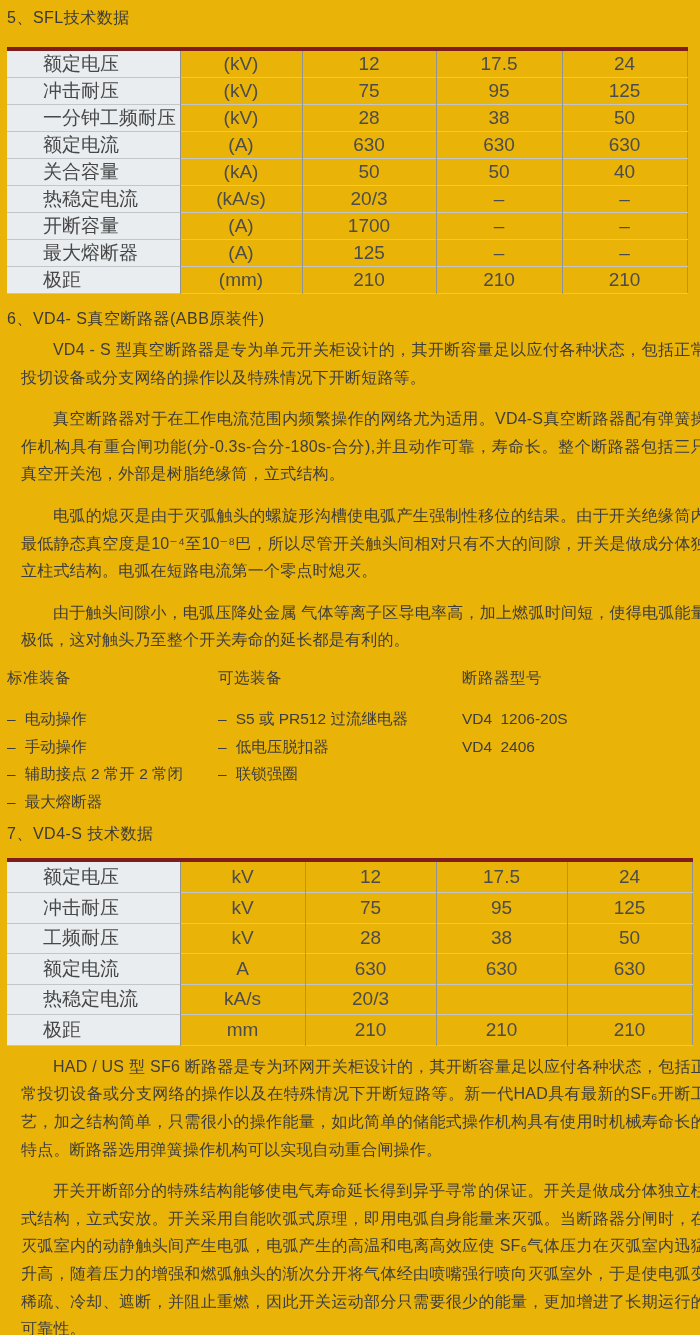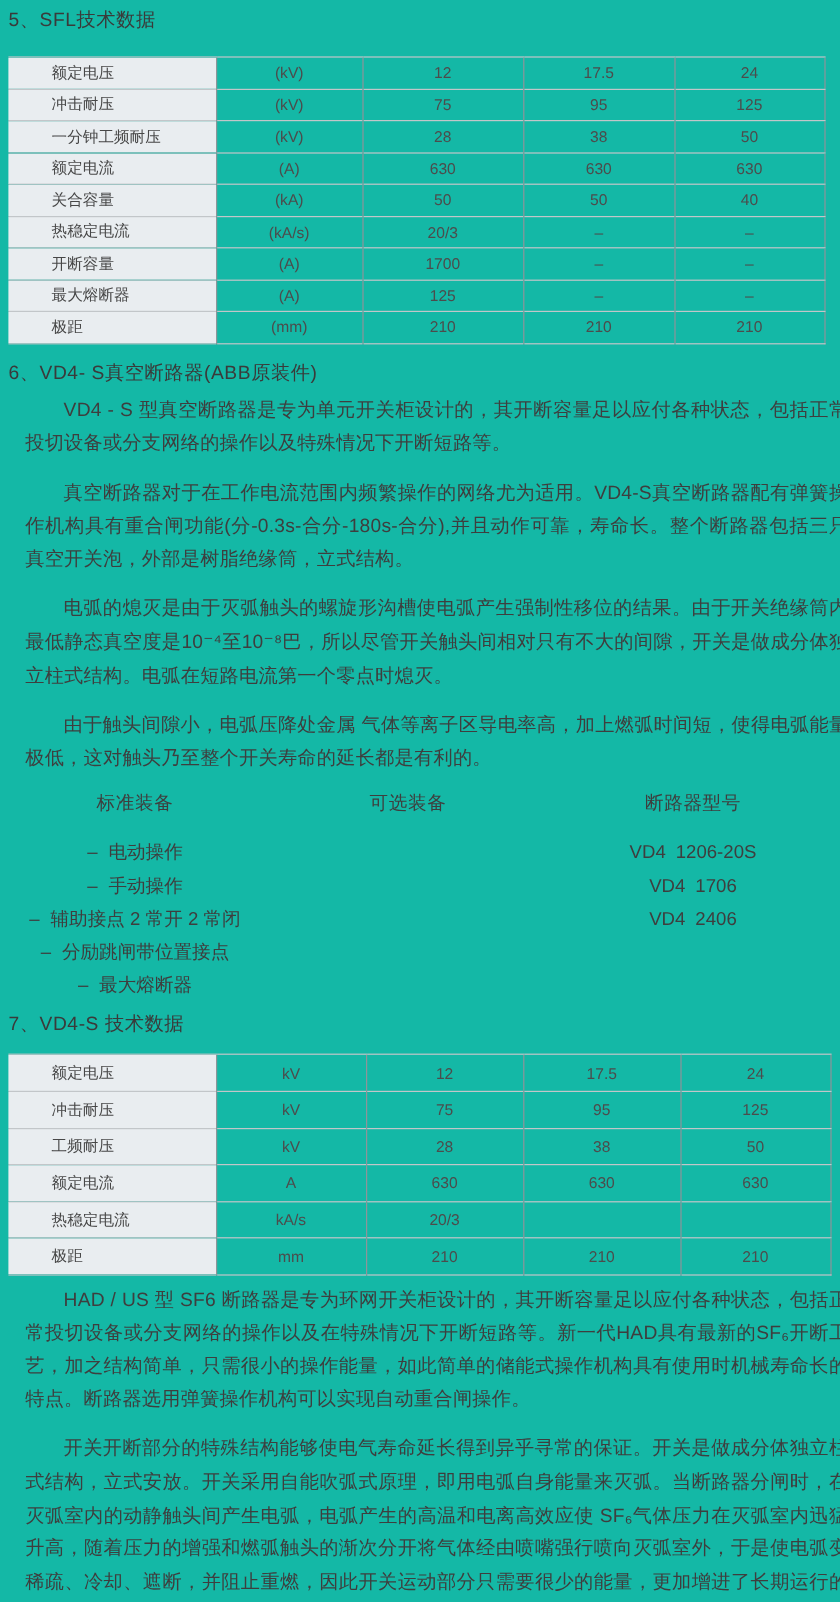--- a/index.html
+++ b/index.html
@@ -2,39 +2,39 @@
 <html><head>
 <meta charset="utf-8">
 <style>
   html,body{margin:0;padding:0;background:#ffffff;}
   .page{
     position:relative;
     width:700px;height:1335px;
     box-sizing:border-box;
     padding:8px 7px 0 7px;
     overflow:hidden;
-    background:#14b8a6;
+    background:#eab308;
     font-family:"Liberation Sans","DejaVu Sans",sans-serif;
     color:#3e3e3e;
   }
   .sec-title{
     font-size:16px;
     line-height:20px;
     color:#3a3a3a;
     letter-spacing:0.5px;
     white-space:nowrap;
   }
   
   table.spec{
     border-collapse:collapse;
     table-layout:fixed;
     width:680px;
-    font-size:13px;
+    font-size:19px;
     color:#4c4c4c;
-    border-top:1px solid #7f1d1d;
+    border-top:4px solid #7f1d1d;
     border-bottom:1px solid #c2c6c9;
     border-right:1px solid #8f9499;
   }
   table.spec td{
     border-top:1px solid #c2c6c9;
     padding:0;
     text-align:center;
     overflow:hidden;
     white-space:nowrap;
   }
@@ -80,21 +80,21 @@
   .equip li{
     line-height:27.6px;
     white-space:nowrap;
   }
   .equip li .dash{margin-right:9px;}
   .equip .col3 li{word-spacing:4px;}
   
   #t1{margin-top:19px;}
   #title6{margin-top:15px;}
   #p6-1{margin-top:7px;}
-  #equip{margin-top:12px;text-align:center;}
+  #equip{margin-top:12px;}
   #title7{margin-top:9px;}
   #t2{margin-top:14px;}
   #title8{margin-top:39px;}
   #p8-1{margin-top:7px;}
 </style>
 </head>
 <body>
 
 <div class="page">
 
@@ -181,32 +181,35 @@
   <p class="para">电弧的熄灭是由于灭弧触头的螺旋形沟槽使电弧产生强制性移位的结果。由于开关绝缘筒内最低静态真空度是10⁻⁴至10⁻⁸巴，所以尽管开关触头间相对只有不大的间隙，开关是做成分体独立柱式结构。电弧在短路电流第一个零点时熄灭。</p>
   <p class="para">由于触头间隙小，电弧压降处金属 气体等离子区导电率高，加上燃弧时间短，使得电弧能量极低，这对触头乃至整个开关寿命的延长都是有利的。</p>
 
   <div class="equip" id="equip">
     <div class="col1">
       <div class="hdr">标准装备</div>
       <ul>
         <li><span class="dash">–</span><span>电动操作</span></li>
         <li><span class="dash">–</span><span>手动操作</span></li>
         <li><span class="dash">–</span><span>辅助接点 2 常开 2 常闭</span></li>
-        <li><span class="dash">–</span><span>分励跳闸带位置接点</span></li>
         <li><span class="dash">–</span><span>最大熔断器</span></li>
       </ul>
     </div>
     <div class="col2">
       <div class="hdr">可选装备</div>
+      <ul>
+        <li><span class="dash">–</span><span>S5 或 PR512 过流继电器</span></li>
+        <li><span class="dash">–</span><span>低电压脱扣器</span></li>
+        <li><span class="dash">–</span><span>联锁强圈</span></li>
+      </ul>
     </div>
     <div class="col3">
       <div class="hdr">断路器型号</div>
       <ul>
         <li><span>VD4 1206-20S</span></li>
-        <li><span>VD4 1706</span></li>
         <li><span>VD4 2406</span></li>
       </ul>
     </div>
   </div>
 
   <div class="sec-title" id="title7">7、VD4-S 技术数据</div>
 
   <table class="spec t2" id="t2">
     <colgroup>
         <col style="width:173px">

